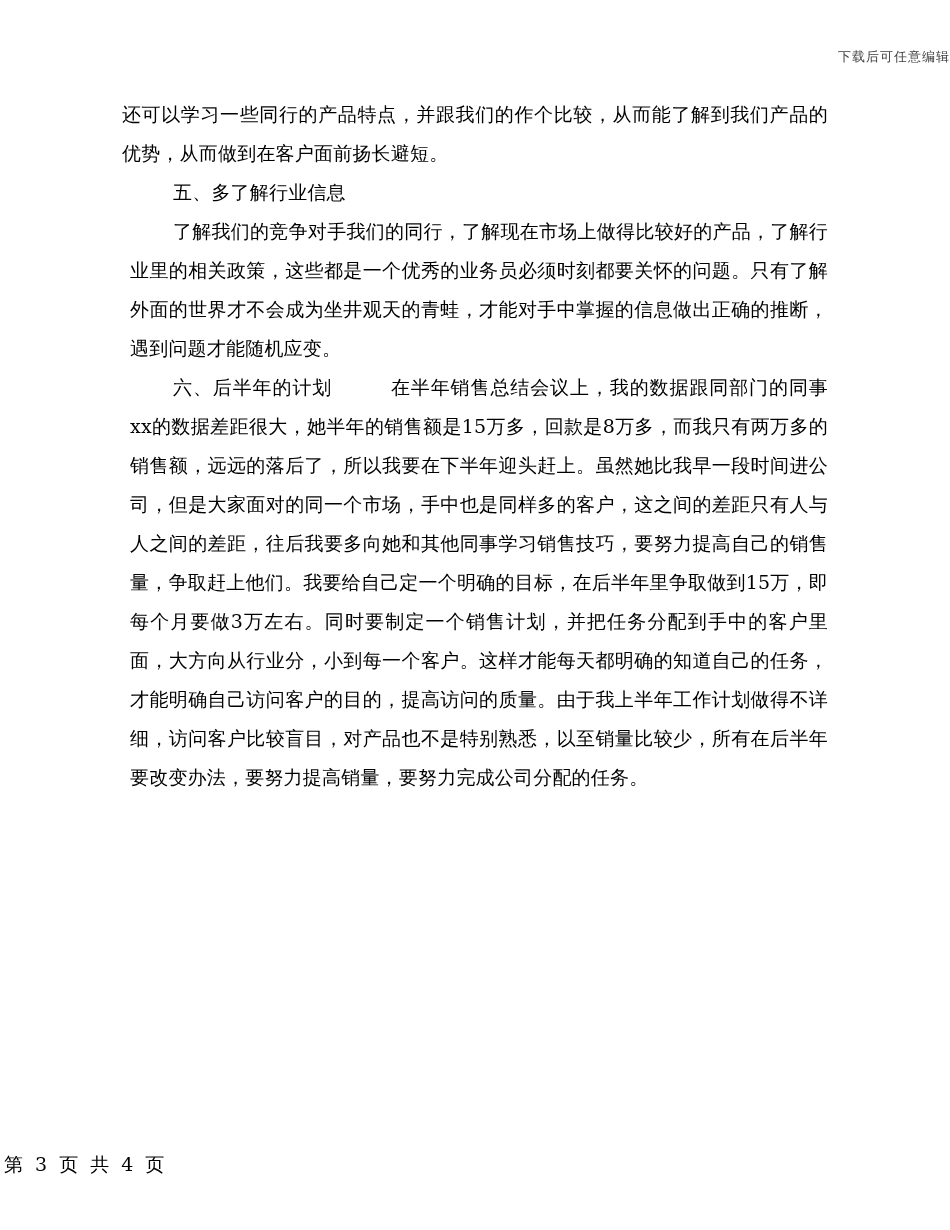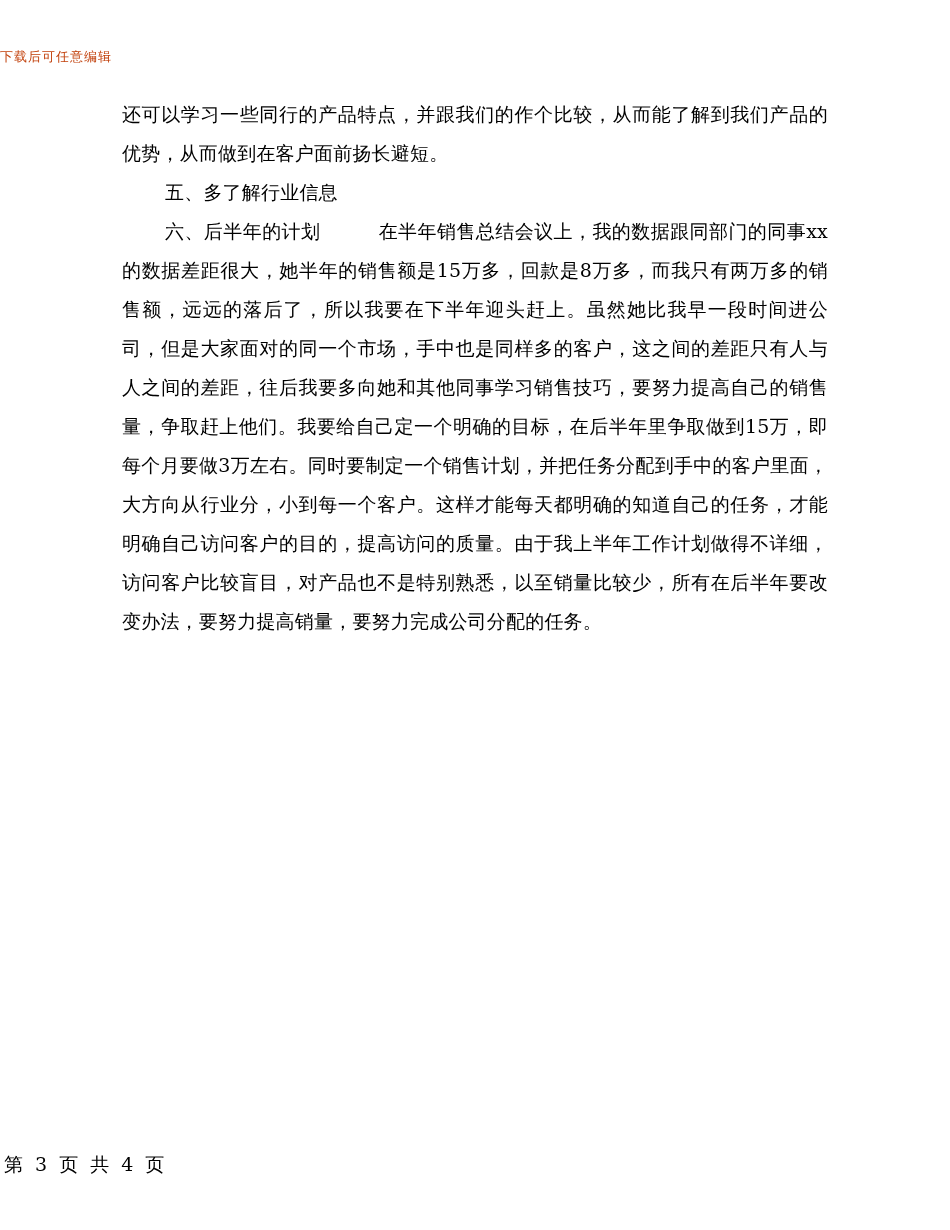--- a/index.html
+++ b/index.html
@@ -15,43 +15,44 @@
     margin: 0 auto;
     font-family: "Liberation Serif", "DejaVu Serif", serif;
     color: #000000;
     overflow: hidden;
   }
   .header {
     position: absolute;
     top: 48px;
     left: 0;
     width: 950px;
-    text-align: left;
+    text-align: right;
     font-size: 13px;
-    color: #c2410c;
+    color: #404040;
     letter-spacing: 1px;
     font-family: "DejaVu Sans", "Liberation Sans", sans-serif;
   }
   .body-area {
     position: absolute;
     top: 95px;
     left: 122px;
     width: 706px;
   }
   .para {
     font-size: 19px;
     line-height: 39px;
     text-align: justify;
     text-justify: inter-ideograph;
     margin: 0 0 0 0;
     letter-spacing: 0.2px;
     font-family: "DejaVu Serif", "Liberation Serif", serif;
   }
   .indent {
     text-indent: 43px;
+    margin-left: 8px;
   }
   .gap {
     display: inline-block;
     width: 58px;
   }
   .footer {
     position: absolute;
     bottom: 52px;
     left: 4px;
     width: 950px;
@@ -68,20 +69,21 @@
 <div class="page">
 
   <div class="header">下载后可任意编辑</div>
 
   <div class="body-area">
 
     <p class="para">还可以学习一些同行的产品特点，并跟我们的作个比较，从而能了解到我们产品的优势，从而做到在客户面前扬长避短。</p>
 
     <p class="para indent">五、多了解行业信息</p>
 
+    <p class="para indent">了解我们的竞争对手我们的同行，了解现在市场上做得比较好的产品，了解行业里的相关政策，这些都是一个优秀的业务员必须时刻都要关怀的问题。只有了解外面的世界才不会成为坐井观天的青蛙，才能对手中掌握的信息做出正确的推断，遇到问题才能随机应变。</p>
 
     <p class="para indent"><span>六、后半年的计划</span><span class="gap"></span><span>在半年销售总结会议上，我的数据跟同部门的同事xx的数据差距很大，她半年的销售额是15万多，回款是8万多，而我只有两万多的销售额，远远的落后了，所以我要在下半年迎头赶上。虽然她比我早一段时间进公司，但是大家面对的同一个市场，手中也是同样多的客户，这之间的差距只有人与人之间的差距，往后我要多向她和其他同事学习销售技巧，要努力提高自己的销售量，争取赶上他们。我要给自己定一个明确的目标，在后半年里争取做到15万，即每个月要做3万左右。同时要制定一个销售计划，并把任务分配到手中的客户里面，大方向从行业分，小到每一个客户。这样才能每天都明确的知道自己的任务，才能明确自己访问客户的目的，提高访问的质量。由于我上半年工作计划做得不详细，访问客户比较盲目，对产品也不是特别熟悉，以至销量比较少，所有在后半年要改变办法，要努力提高销量，要努力完成公司分配的任务。</span></p>
 
 
   </div>
 
   <div class="footer">第 3 页 共 4 页</div>
 
 </div>
 

